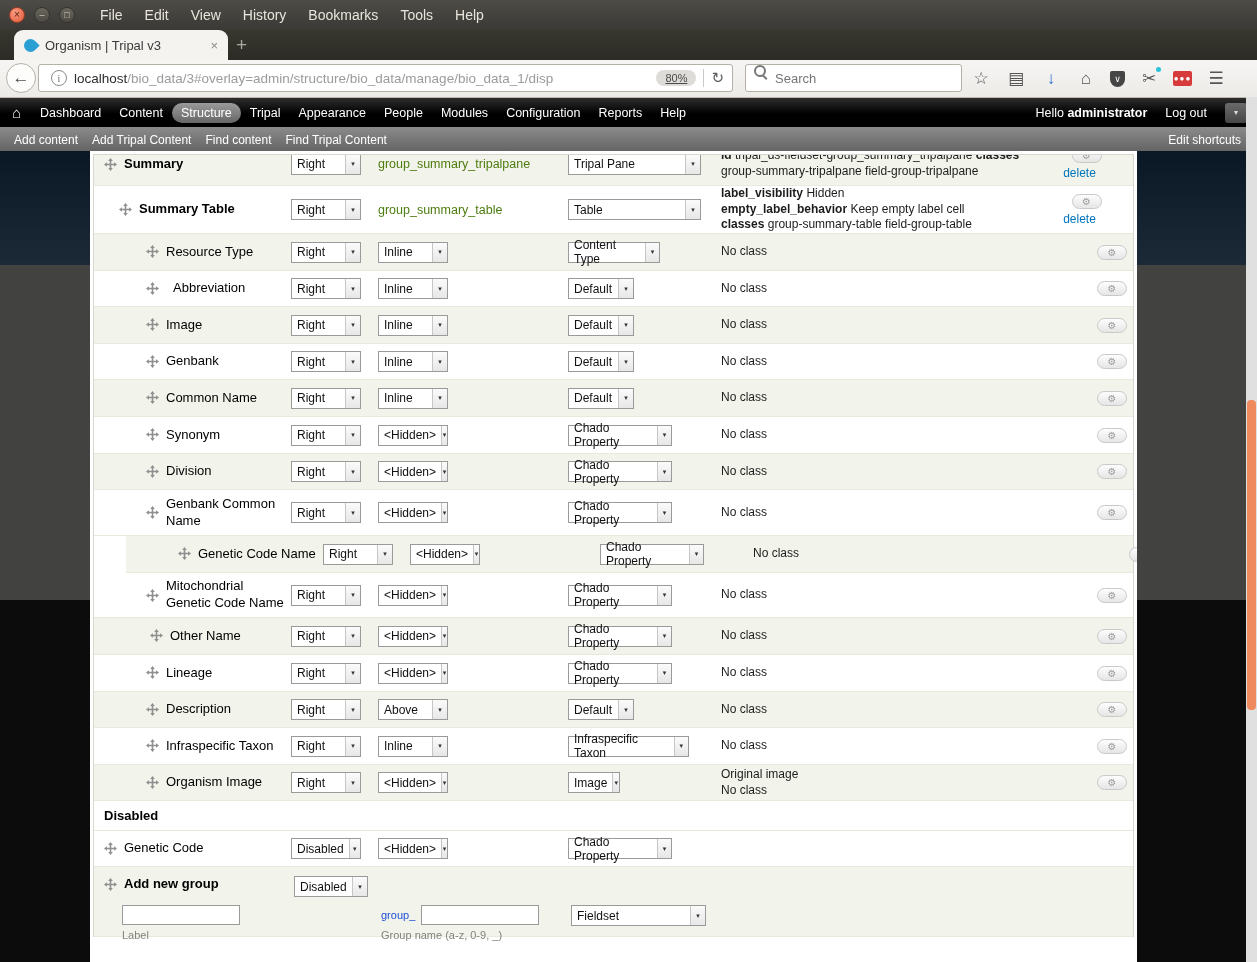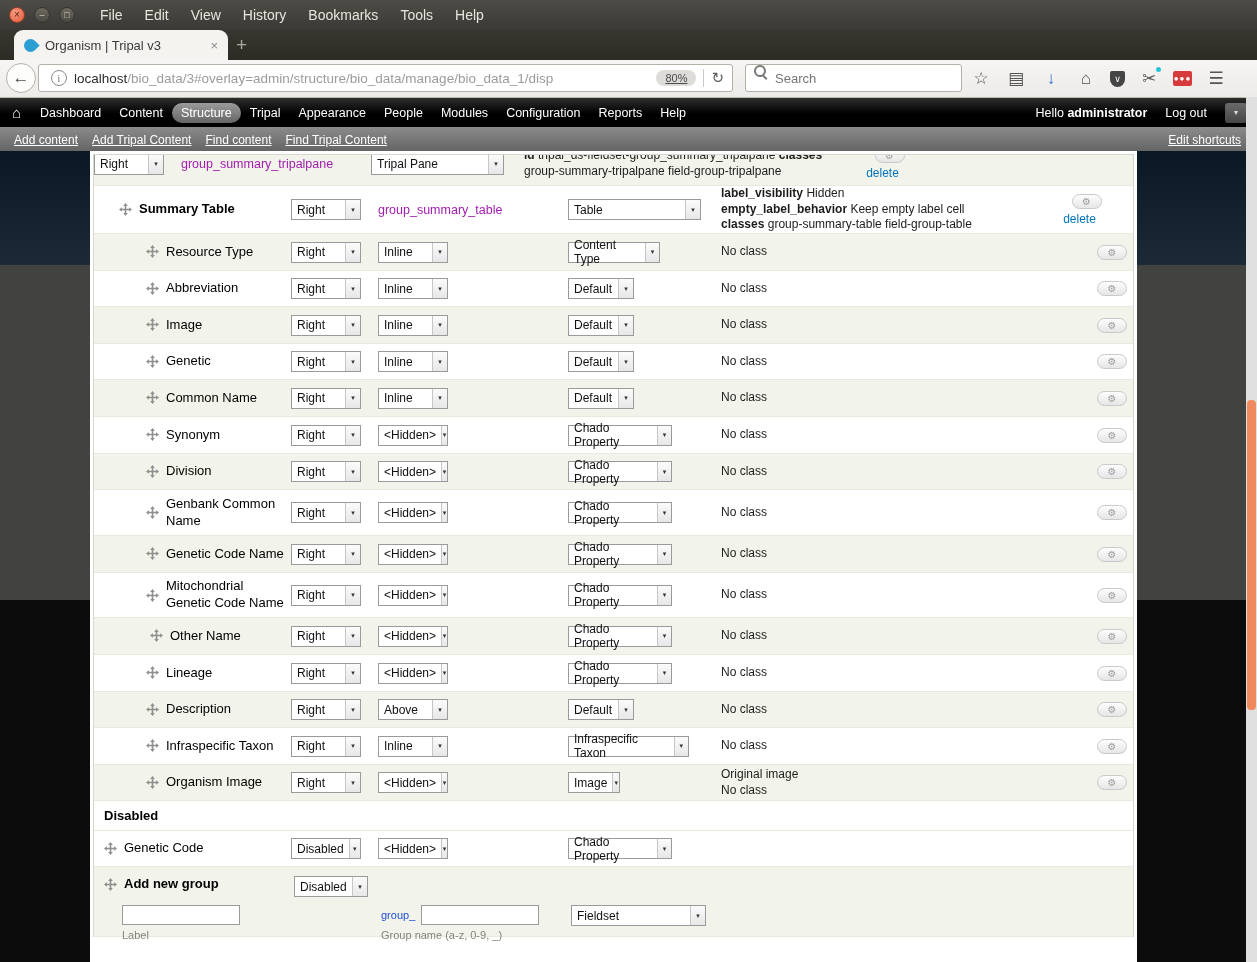--- a/index.html
+++ b/index.html
@@ -40,21 +40,21 @@
   .scis{position:relative;}
   .scis::after{content:"";position:absolute;width:5px;height:5px;border-radius:50%;background:#27c4d8;right:-1px;top:-1px;}
   
   #admintoolbar{height:29px;background:linear-gradient(#2e2e2e,#000 55%);display:flex;align-items:center;color:#fff;font-size:12.5px;position:relative;}
   .tb-home{margin:0 10px 0 12px;font-size:15px;}
   .tb-item{padding:3px 9px;}
   .tb-item.active{background:linear-gradient(#9a9a9a,#666);border-radius:10px;}
   .tb-right{margin-left:auto;display:flex;align-items:center;gap:18px;padding-right:10px;}
   .tb-toggle{width:22px;height:20px;background:linear-gradient(#6a6a6a,#464646);border-radius:3px;display:flex;align-items:center;justify-content:center;color:#ddd;font-size:8px;}
   
-  #shortcutbar{height:25px;background:linear-gradient(#8b8b8b,#636363);display:flex;align-items:center;color:#fff;font-size:12px;text-decoration:underline;}
+  #shortcutbar{height:25px;background:linear-gradient(#8b8b8b,#636363);display:flex;align-items:center;color:#fff;font-size:12px;}
   .sc-item{margin-left:14px;}
   .sc-edit{margin-left:auto;margin-right:16px;}
   
   #page{position:absolute;top:151px;left:0;width:1257px;height:811px;}
   .bg-navy{position:absolute;top:0;left:0;right:0;height:114px;background:linear-gradient(#0a1826,#1c2a37);}
   .bg-gray{position:absolute;top:114px;left:0;right:0;height:335px;background:#424240;}
   .bg-black{position:absolute;top:449px;left:0;right:0;bottom:0;background:#0c0c0c;}
   #overlay{position:absolute;left:90px;top:0;width:1047px;height:100%;background:#fff;overflow:hidden;}
   #vscroll{position:absolute;right:0;top:-54px;width:11px;height:865px;background:#e0e0e0;}
   #vthumb{position:absolute;left:1px;width:9px;top:303px;height:310px;background:#ef8a5e;border-radius:4px;}
@@ -71,21 +71,21 @@
   .trow{display:flex;background:#fff;border-bottom:1px solid #e9e9e0;align-items:center;}
   .trow.stripe{background:#f2f3ea;}
   .trow>div{display:flex;align-items:center;}
   .trow.clip{overflow:hidden;align-items:flex-start;}
   .trow.clip>div{height:44px;margin-top:-13px;display:flex;align-items:center;}
   .fname{font-size:13px;color:#000;line-height:1.3;}
   .fname.b{font-weight:bold;}
   .drag{margin-right:7px;flex:none;display:flex;}
   .sel{display:inline-flex;align-items:center;height:21px;border:1px solid #9a9a9a;background:#fff;font-size:12px;color:#111;padding-left:5px;box-sizing:border-box;justify-content:space-between;}
   .sel .ar{width:14px;align-self:stretch;display:flex;align-items:center;justify-content:center;border-left:1px solid #c6c6c6;margin-left:5px;background:linear-gradient(#fbfbfb,#e7e7e7);font-size:7px;color:#333;}
-  .plaintxt{font-size:12.5px;color:#a21caf;}
+  .plaintxt{font-size:12.5px;color:#4d7c0f;}
   .lines{font-size:12px;color:#1c1c1c;line-height:1.3;padding-right:4px;}
   .gearbtn{width:30px;height:15px;border-radius:8px;border:1px solid #c9c9c9;background:linear-gradient(#fdfdfd,#e6e6e6);display:flex;align-items:center;justify-content:center;font-size:10px;color:#9d9d9d;box-sizing:border-box;}
   .dellink{color:#0074bd;font-size:12px;}
   .ops-col{flex-direction:column;justify-content:center;align-items:flex-end;padding-right:8px;gap:3px;}
   .ops-row{justify-content:flex-end;padding-right:8px;}
   .dellink.off{margin-right:14px;}
   .trow.section{height:29px;padding-left:10px;font-weight:bold;font-size:13px;color:#000;}
   .agrow{position:relative;}
   .aginput{height:20px;border:1px solid #9a9a9a;box-sizing:border-box;width:118px;font-family:inherit;background:#fff;}
   .hint{font-size:11px;color:#83837a;}
@@ -173,20 +173,28 @@
 
 <div id="page">
   <div class="bg-navy"></div>
   <div class="bg-gray"></div>
   <div class="bg-black"></div>
 
   <div id="overlay">
     <div id="ftable">
       <div id="rows">
           <div class="trow stripe clip" style="height: 30px;">
+            <div class="c-f" style="padding-left: 10px;">
+              <span class="drag">
+                <svg width="13" height="13" viewBox="0 0 13 13">
+                  <path d="M6.5 0 L8.8 2.9 H7.3 V5.7 H10.1 V4.2 L13 6.5 L10.1 8.8 V7.3 H7.3 V10.1 H8.8 L6.5 13 L4.2 10.1 H5.7 V7.3 H2.9 V8.8 L0 6.5 L2.9 4.2 V5.7 H5.7 V2.9 H4.2 Z" fill="#8f8f8f"></path>
+                </svg>
+              </span>
+              <span class="fname b" style="max-width: 126px;">Summary</span>
+            </div>
             <div class="c-r">
               <span class="sel" style="width: 70px;">
                 <span>Right</span>
                 <span class="ar">▾</span>
               </span>
             </div>
             <div class="c-l">
               <span class="plaintxt">group_summary_tripalpane</span>
             </div>
             <div class="c-fm">
@@ -271,21 +279,21 @@
             <div class="c-s">
               <div class="lines">
                 <div>No class</div>
               </div>
             </div>
             <div class="c-o ops-row">
               <span class="gearbtn">⚙</span>
             </div>
           </div>
           <div class="trow" style="height: 35px;">
-            <div class="c-f" style="padding-left: 52px;">
+            <div class="c-f" style="padding-left: 52px; gap: 7px;">
               <span class="drag">
                 <svg width="13" height="13" viewBox="0 0 13 13">
                   <path d="M6.5 0 L8.8 2.9 H7.3 V5.7 H10.1 V4.2 L13 6.5 L10.1 8.8 V7.3 H7.3 V10.1 H8.8 L6.5 13 L4.2 10.1 H5.7 V7.3 H2.9 V8.8 L0 6.5 L2.9 4.2 V5.7 H5.7 V2.9 H4.2 Z" fill="#8f8f8f"></path>
                 </svg>
               </span>
               <span class="fname" style="max-width: 126px;">Abbreviation</span>
             </div>
             <div class="c-r">
               <span class="sel" style="width: 70px;">
                 <span>Right</span>
@@ -349,21 +357,21 @@
               <span class="gearbtn">⚙</span>
             </div>
           </div>
           <div class="trow" style="height: 35px;">
             <div class="c-f" style="padding-left: 52px;">
               <span class="drag">
                 <svg width="13" height="13" viewBox="0 0 13 13">
                   <path d="M6.5 0 L8.8 2.9 H7.3 V5.7 H10.1 V4.2 L13 6.5 L10.1 8.8 V7.3 H7.3 V10.1 H8.8 L6.5 13 L4.2 10.1 H5.7 V7.3 H2.9 V8.8 L0 6.5 L2.9 4.2 V5.7 H5.7 V2.9 H4.2 Z" fill="#8f8f8f"></path>
                 </svg>
               </span>
-              <span class="fname" style="max-width: 126px;">Genetic</span>
+              <span class="fname" style="max-width: 126px;">Genbank</span>
             </div>
             <div class="c-r">
               <span class="sel" style="width: 70px;">
                 <span>Right</span>
                 <span class="ar">▾</span>
               </span>
             </div>
             <div class="c-l">
               <span class="sel" style="width: 70px;">
                 <span>Inline</span>
@@ -522,21 +530,21 @@
             </div>
             <div class="c-s">
               <div class="lines">
                 <div>No class</div>
               </div>
             </div>
             <div class="c-o ops-row">
               <span class="gearbtn">⚙</span>
             </div>
           </div>
-          <div class="trow stripe" style="height: 36px;">
+          <div class="trow stripe" style="height: 36px; margin-left: 32px;">
             <div class="c-f" style="padding-left: 52px;">
               <span class="drag">
                 <svg width="13" height="13" viewBox="0 0 13 13">
                   <path d="M6.5 0 L8.8 2.9 H7.3 V5.7 H10.1 V4.2 L13 6.5 L10.1 8.8 V7.3 H7.3 V10.1 H8.8 L6.5 13 L4.2 10.1 H5.7 V7.3 H2.9 V8.8 L0 6.5 L2.9 4.2 V5.7 H5.7 V2.9 H4.2 Z" fill="#8f8f8f"></path>
                 </svg>
               </span>
               <span class="fname" style="max-width: 126px;">Genetic Code Name</span>
             </div>
             <div class="c-r">
               <span class="sel" style="width: 70px;">

